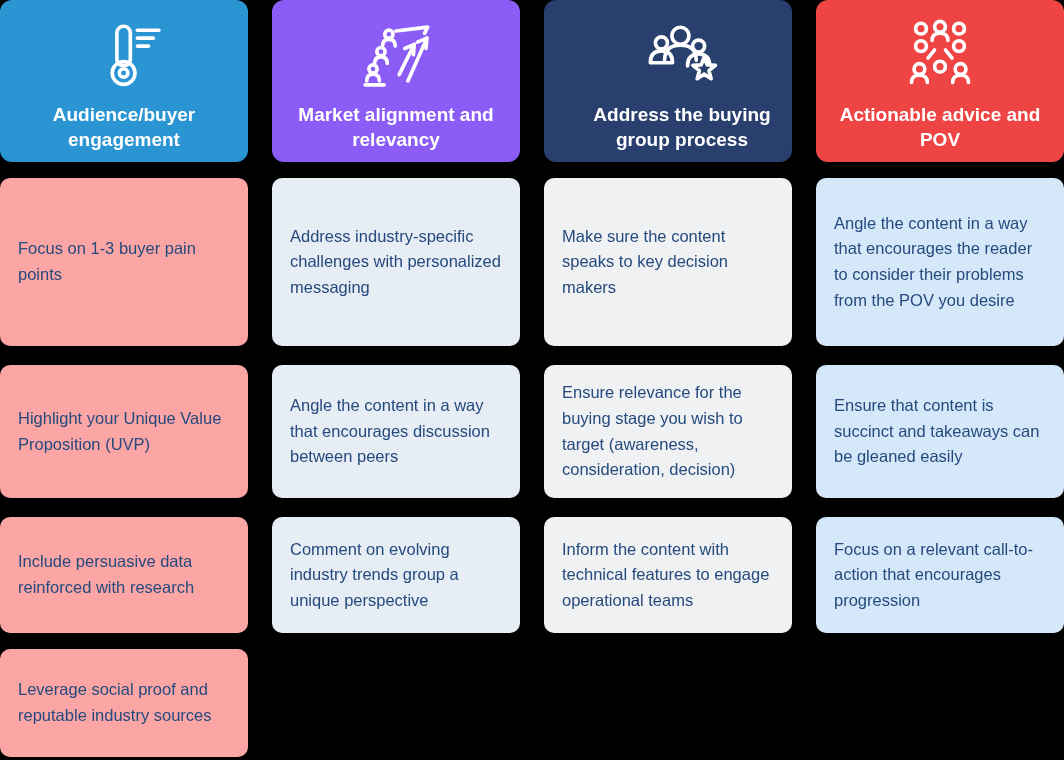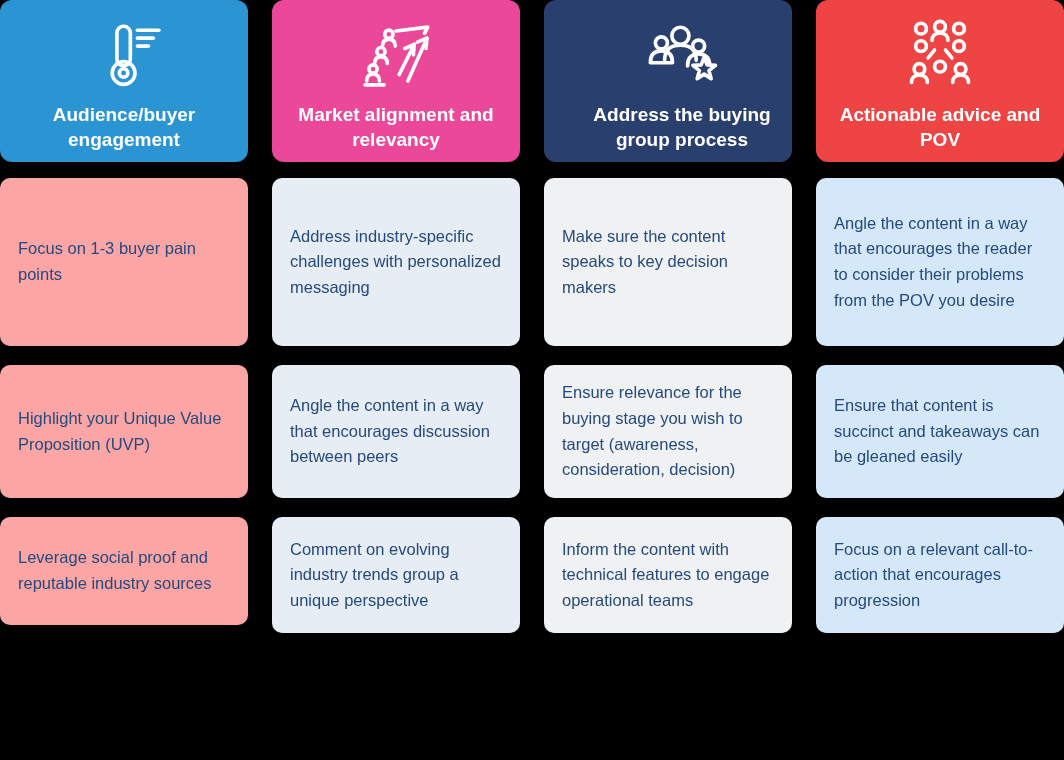--- a/index.html
+++ b/index.html
@@ -56,21 +56,21 @@
     font-size: 16.5px;
     line-height: 1.55;
   }
   .r1 { height: 168px; margin-bottom: 19px; }
   .r2 { height: 133px; margin-bottom: 19px; }
   .r3 { height: 116px; margin-bottom: 16px; }
   .r4 { height: 108px; }
   
   .col1 .header { background: #2b95d4; }
   .col1 .card   { background: #fca5a5; }
-  .col2 .header { background: #ec4899; }
+  .col2 .header { background: #8b5cf6; }
   .col2 .card   { background: #e7edf5; }
   .col3 .header { background: #29406e; padding-left: 28px; }
   .col3 .card   { background: #eff1f2; }
   .col4 .header { background: #ef4444; }
   .col4 .card   { background: #d5e8f9; }
 </style>
 </head>
 <body>
 
 <div class="board">
@@ -86,20 +86,23 @@
         <line x1="32.5" y1="19" x2="39.5" y2="19"></line>
       </svg>
       <div class="title">Audience/buyer engagement</div>
     </div>
     <div class="card r1">
       <p>Focus on 1-3 buyer pain points</p>
     </div>
     <div class="card r2">
       <p>Highlight your Unique Value Proposition (UVP)</p>
     </div>
+    <div class="card r3">
+      <p>Include persuasive data reinforced with research</p>
+    </div>
     <div class="card r4">
       <p>Leverage social proof and reputable industry sources</p>
     </div>
   </div>
 
   <div class="column col2">
     <div class="header">
       <svg class="icon" width="76" height="76" viewBox="0 0 48 48" fill="none" stroke="#ffffff" stroke-width="2.3" stroke-linecap="round" stroke-linejoin="round">
 
         <circle cx="9.5" cy="33.5" r="2.6"></circle>

